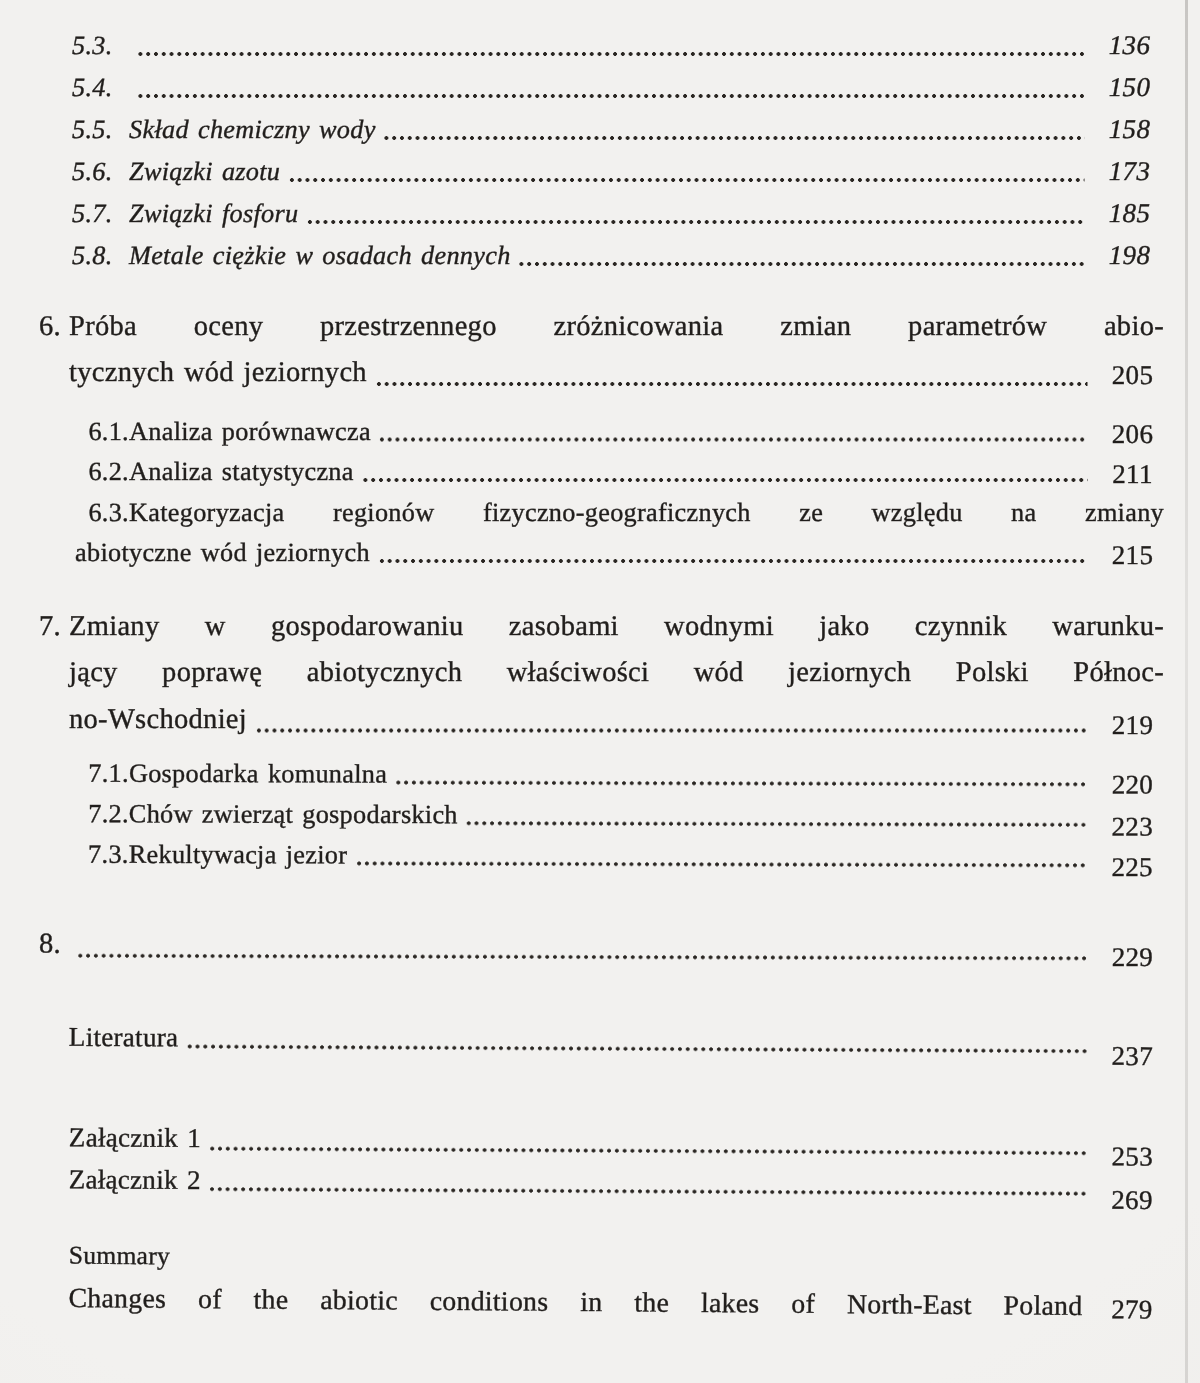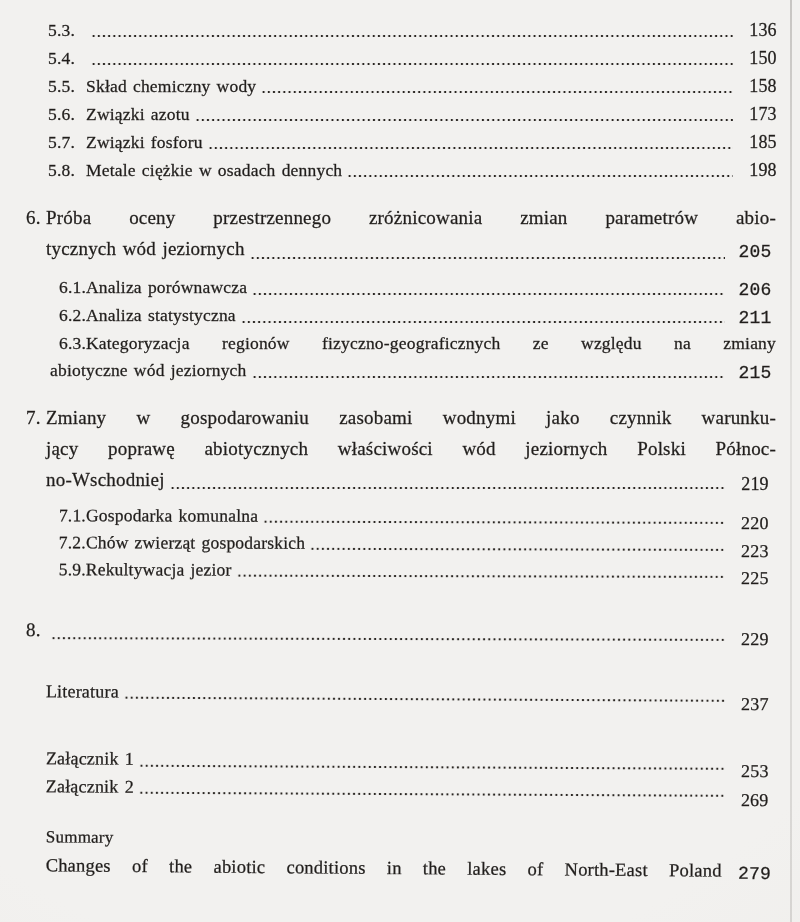--- a/index.html
+++ b/index.html
@@ -19,21 +19,21 @@
     position: absolute;
     top: 0; bottom: 0;
     left: 790px;
     width: 2px;
     background: linear-gradient(180deg, rgba(90,85,80,0.28), rgba(90,85,80,0.10) 45%, rgba(90,85,80,0.18));
   }
   .block { position: absolute; left: 0; right: 0; }
   .row { display: flex; align-items: baseline; }
 
   
-  .subs { padding: 0 16px 0 48px; font-size: 17.5px; line-height: 28px; }
+  .subs { padding: 0 26px 0 48px; font-size: 17.5px; line-height: 28px; font-style: italic; }
   .subs2 { padding: 0 24px 0 50px; font-size: 17.5px; line-height: 27px; }
   .subs .num { flex: 0 0 38px; }
   .subs2 .num { flex: 0 0 36px; text-align: right; }
 
   
   .chapter { padding: 0 24px 0 26px; font-size: 19px; line-height: 31px; }
   .chapter .num { flex: 0 0 20px; }
   .cont { margin-left: 20px; }
   .cont63 { }
 
@@ -48,21 +48,21 @@
     align-self: stretch;
     margin: 0 9px 0 5px;
     background-image: radial-gradient(circle, #2a2622 1.05px, rgba(0,0,0,0) 1.45px);
     background-size: 5.2px 4px;
     background-repeat: repeat-x;
     background-position: left 0px bottom 6px;
   }
   .pg { flex: 0 0 42px; text-align: center; font-size: 18px; }
 
   
-  .pd2 { transform: translateY(2px); font-family: Liberation Mono, monospace; }
+  .pd2 { transform: translateY(2px); }
   .pd4 { transform: translateY(4px); }
   .pd6 { transform: translateY(6px); }
   .pd7 { transform: translateY(7px); }
   .pd9 { transform: translateY(9px); }
   .pd10 { transform: translateY(10px); }
 
   
   .tilt-a { transform: rotate(0.15deg); transform-origin: left top; }
   .tilt-b { transform: rotate(0.3deg); transform-origin: left top; }
   .tilt-c { transform: rotate(0.45deg); transform-origin: left top; }
@@ -175,21 +175,21 @@
       <span class="leader"></span>
       <span class="pg pd6">220</span>
     </div>
     <div class="row">
       <span class="num">7.2.</span>
       <span class="t">Chów zwierząt gospodarskich</span>
       <span class="leader"></span>
       <span class="pg pd7">223</span>
     </div>
     <div class="row">
-      <span class="num">5.9.</span>
+      <span class="num">7.3.</span>
       <span class="t">Rekultywacja jezior</span>
       <span class="leader"></span>
       <span class="pg pd7">225</span>
     </div>
   </div>
 
   <div class="block chapter tilt-a" style="top:614px;">
     <div class="row">
       <span class="num">8.</span>
       <span class="leader"></span>

